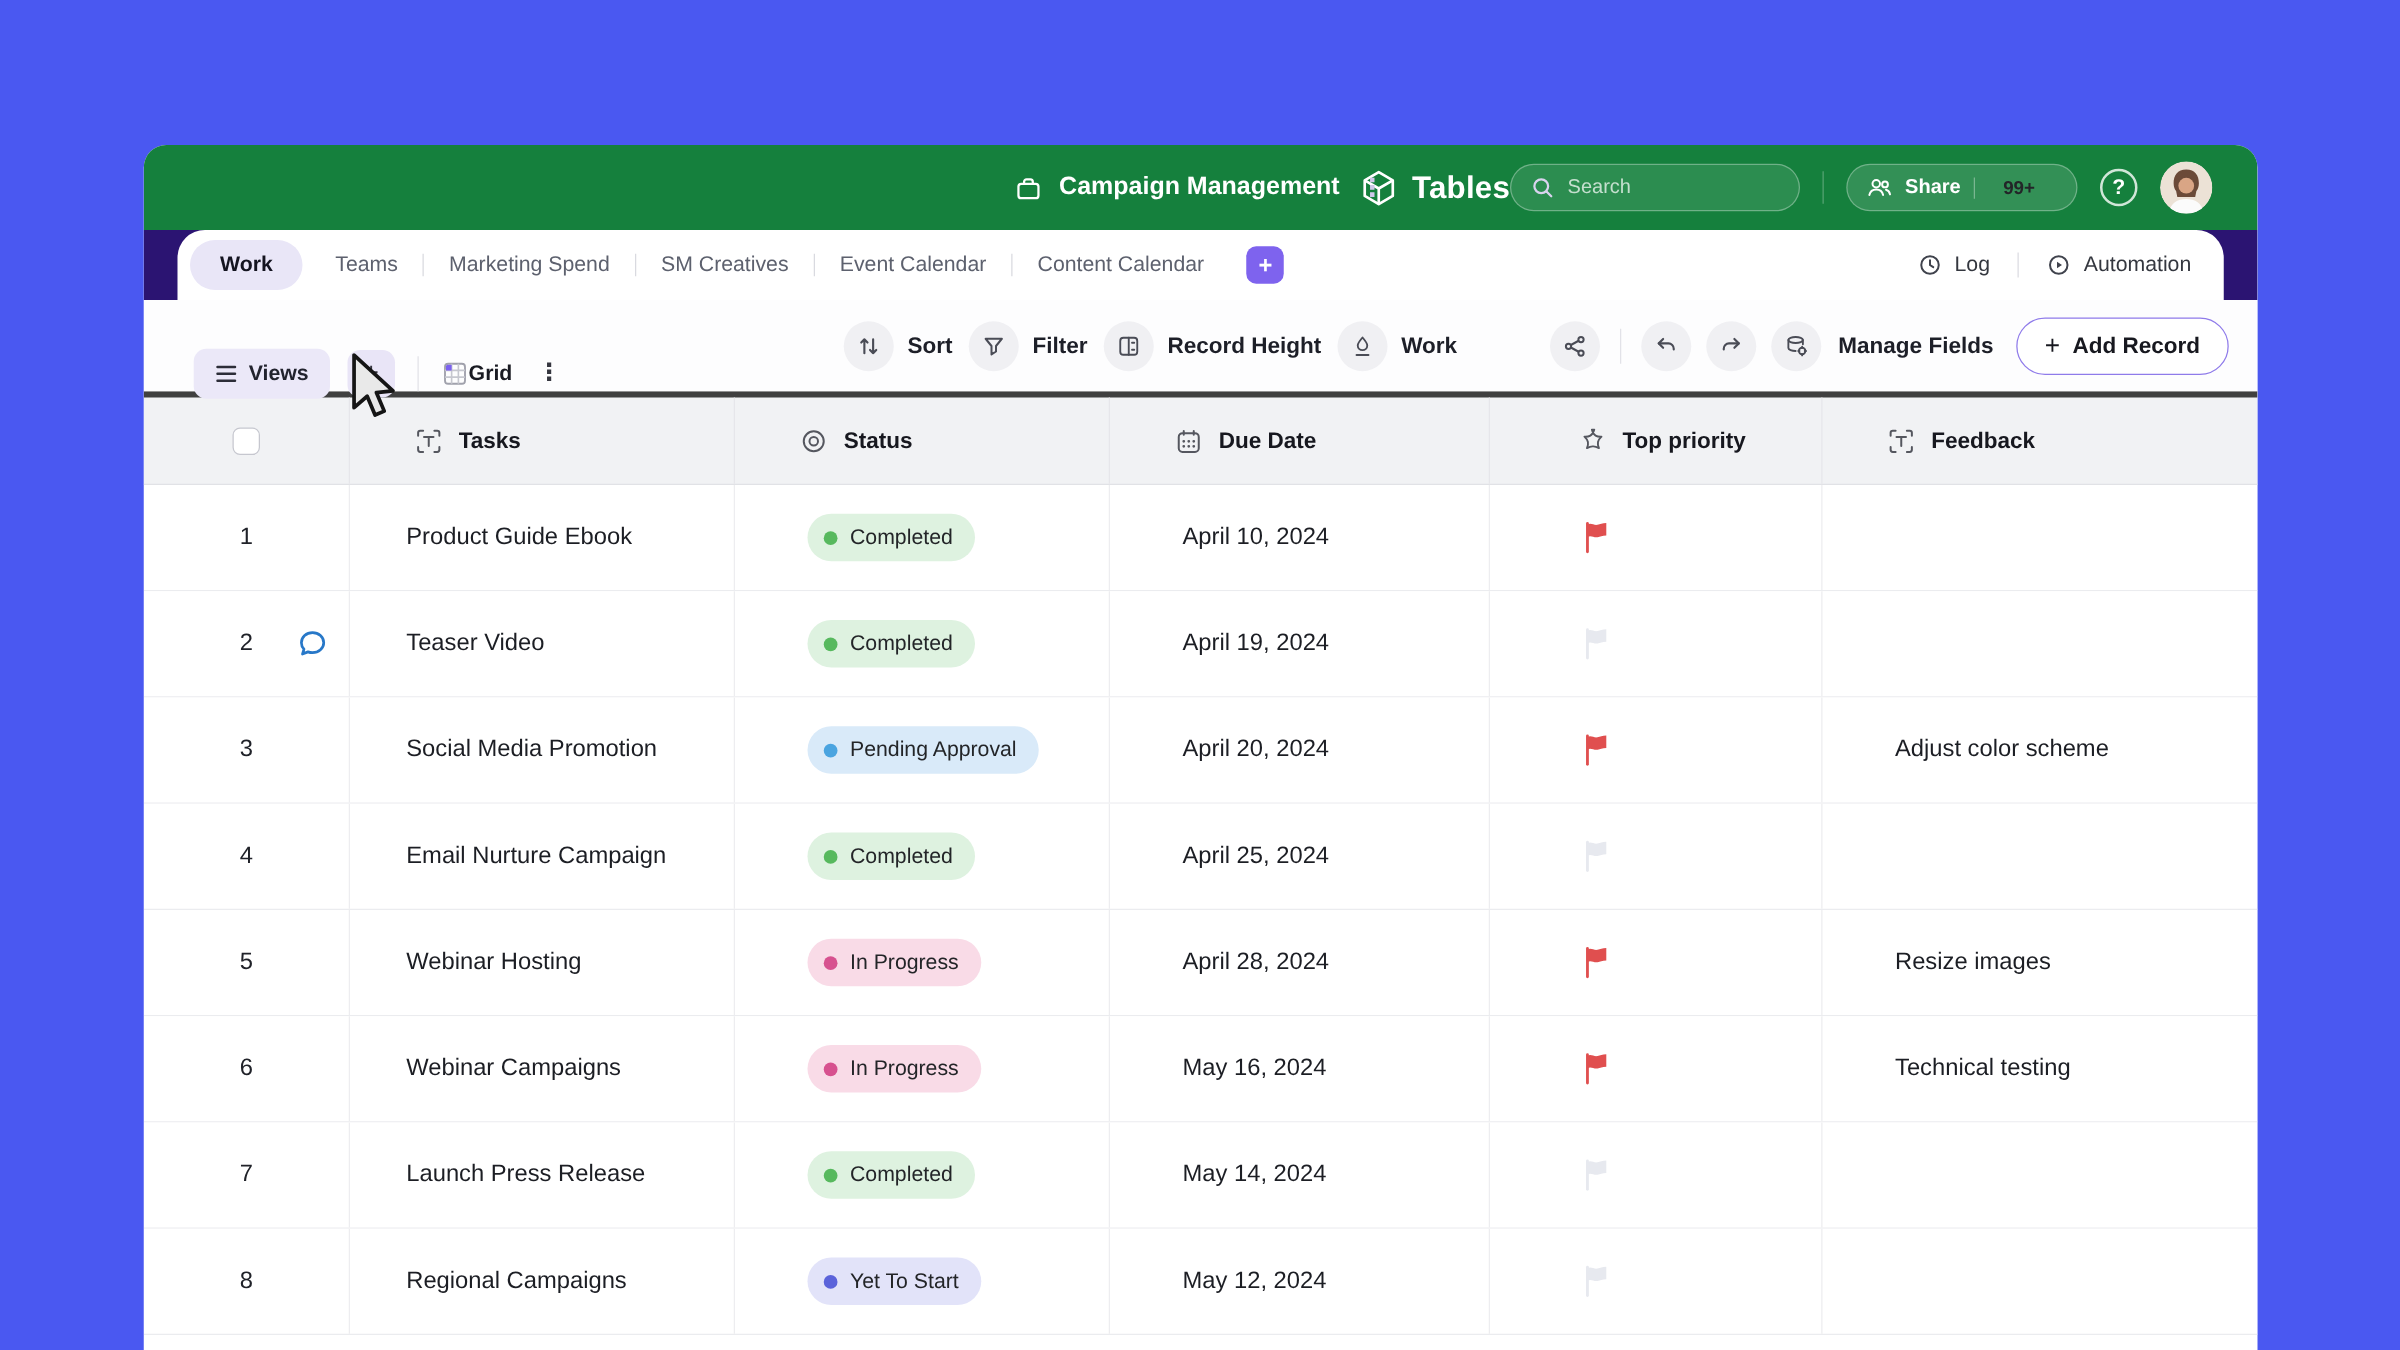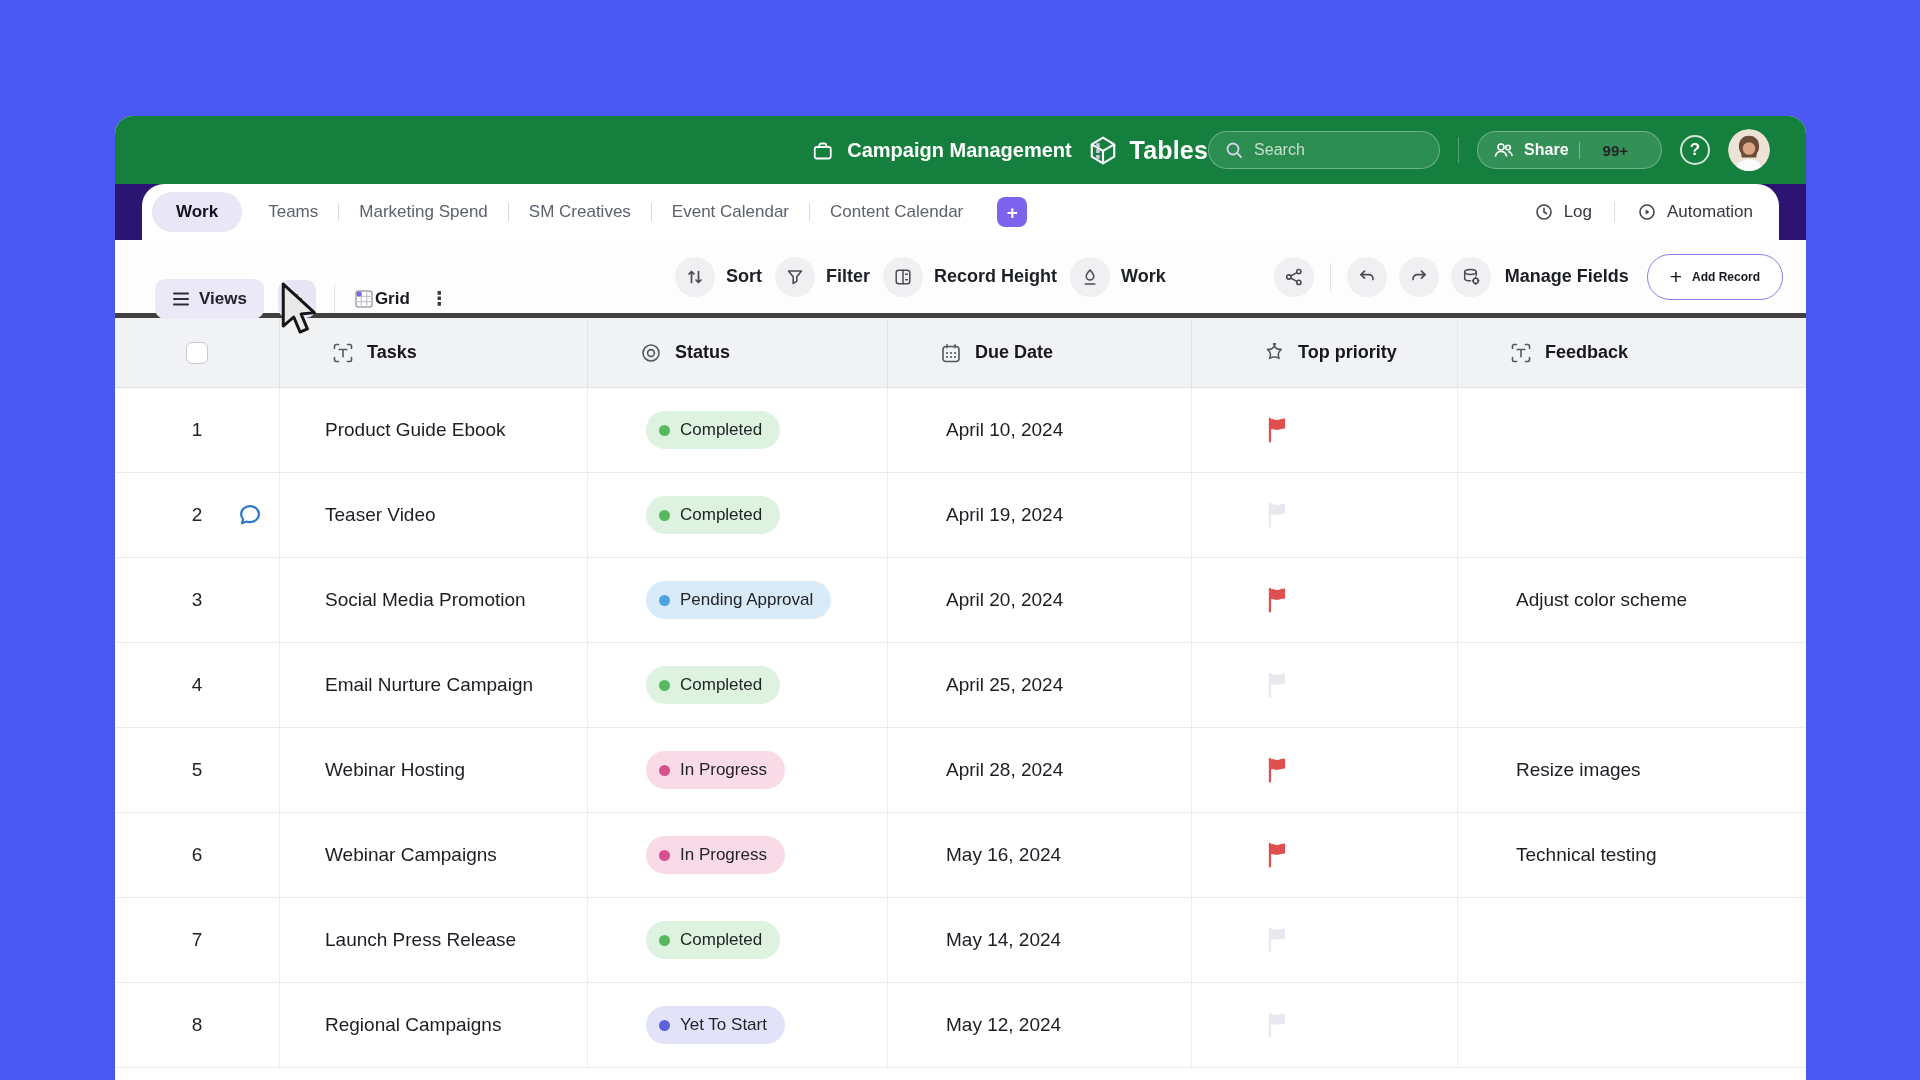--- a/index.html
+++ b/index.html
@@ -106,21 +106,21 @@
     width:40px; height:40px; border-radius:50%; background:#f0f0f3;
     display:flex; align-items:center; justify-content:center;
   }
   .tool .lbl { font-size:18px; font-weight:600; color:#1d1f28; white-space:nowrap; }
   .tb-right { margin-left:auto; display:flex; align-items:center; gap:12px; }
   .add-record {
     height:46px; border-radius:23px; border:1.6px solid #8f7bea; background:#fff;
     display:flex; align-items:center; gap:10px; padding:0 22px; cursor:pointer;
   }
   .add-record .plus { font-size:21px; color:#17181f; line-height:1; }
-  .add-record .lbl { font-size:12px; font-weight:600; color:#17181f; white-space:nowrap; }
+  .add-record .lbl { font-size:18px; font-weight:600; color:#17181f; white-space:nowrap; }
   
   .grid-cols { display:grid; grid-template-columns:165px 308px 300px 304px 266px 1fr; }
   .table-header {
     height:75px; background:#f1f2f4;
     border-top:5px solid #404040; border-bottom:1px solid #e1e2e6;
   }
   .th {
     display:flex; align-items:center; gap:13px; padding-left:52px;
     color:#17181f; font-size:18px; font-weight:700; border-right:1px solid #e6e6ea;
   }

